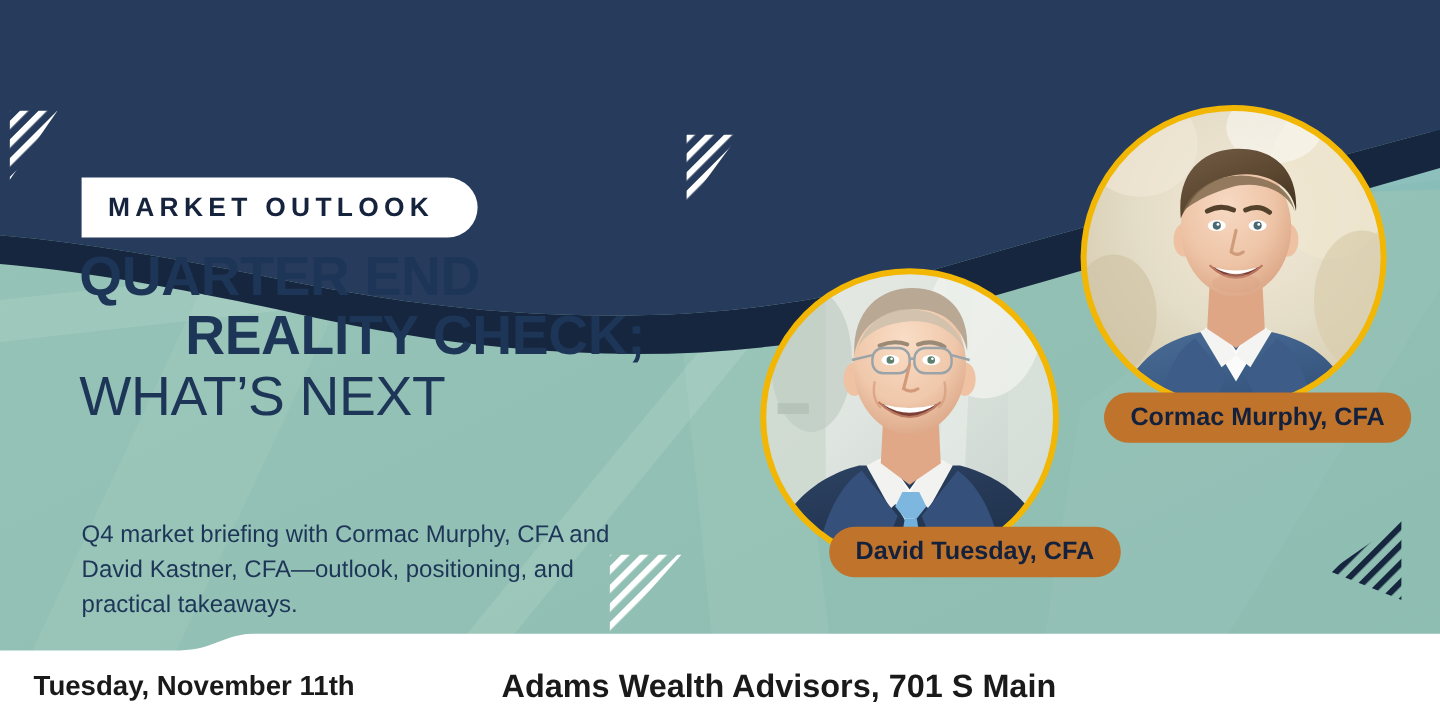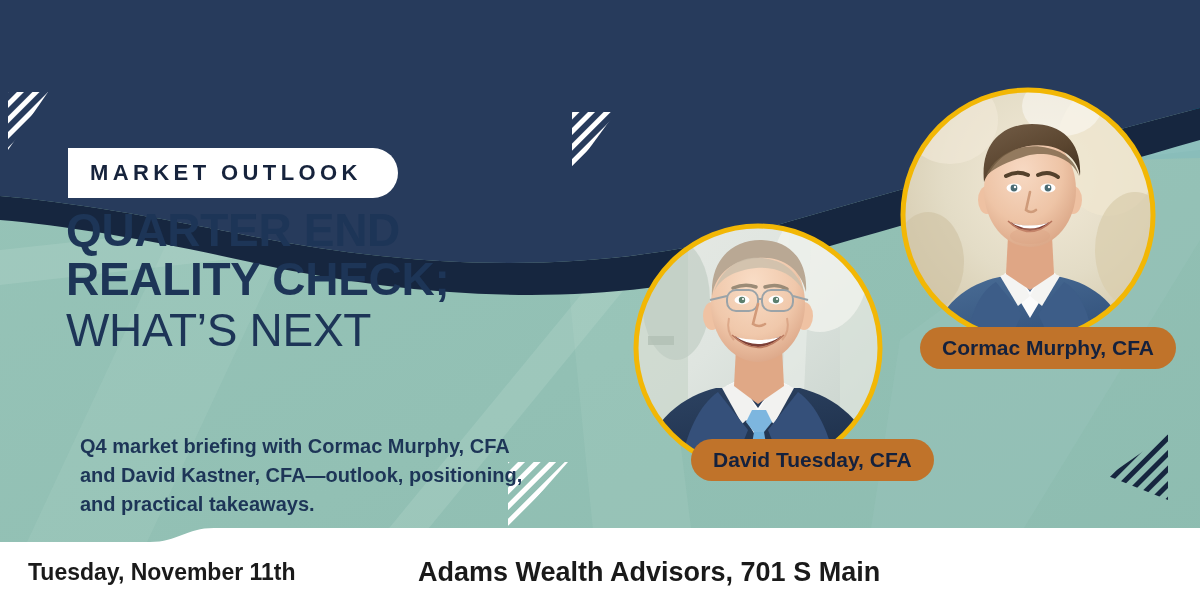--- a/index.html
+++ b/index.html
@@ -47,31 +47,31 @@
   #headline .hl {
     display:block;
     color:#1d3557;
     line-height:0.98;
     letter-spacing:-0.3px;
     white-space:nowrap;
   }
   #headline .bold  { font-size:46px; font-weight:700; }
   #headline .light { font-size:46px; font-weight:400; }
   #headline .l1 { margin-bottom:4px; }
-  #headline .l2 { margin-bottom:6px; }
+  #headline .l2 { margin-bottom:6px;text-align:center; }
   #headline .l3 { margin-bottom:3px; }
 
   
   #subtitle {
     position:absolute;
-    left:80px; top:432px;
+    left:68px; top:432px;
     width:470px;
     z-index:6;
     font-size:20px;
-    font-weight:700;
+    font-weight:400;
     line-height:1.45;
     color:#1d3557;
   }
 
   
   .name-badge {
     position:absolute;
     z-index:8;
     background:#c0732a;
     border-radius:22px;

